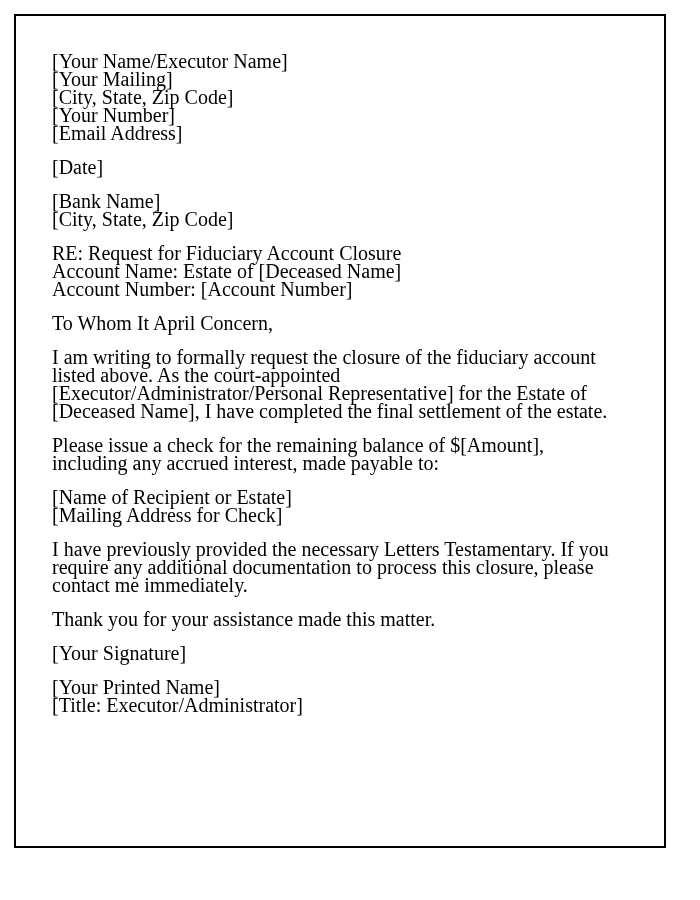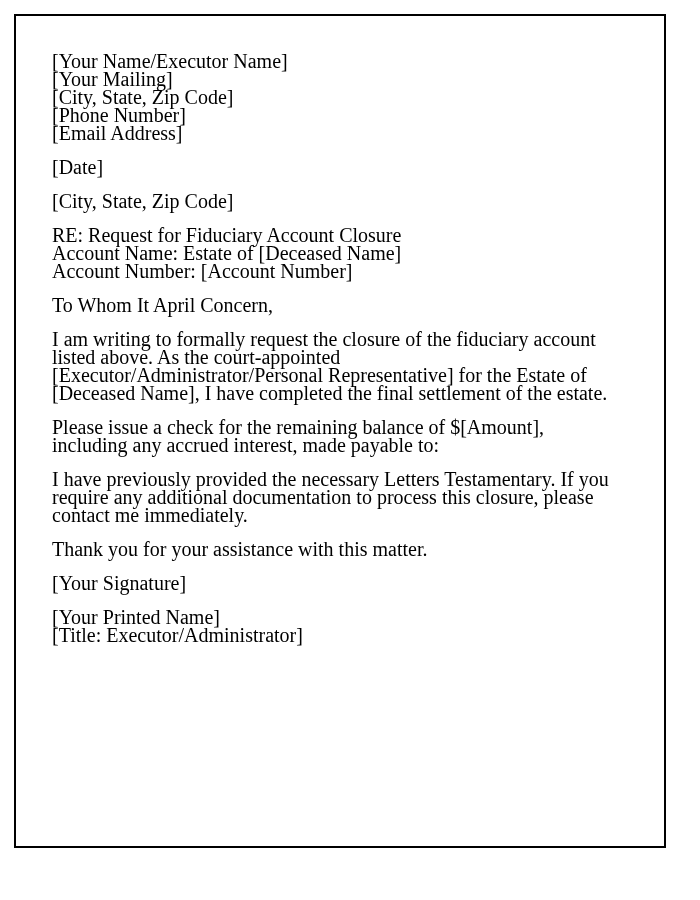--- a/index.html
+++ b/index.html
@@ -44,50 +44,55 @@
 </head>
 <body>
 
 <div class="canvas">
   <div class="letter-page">
 
     <div class="block">
       <span class="line">[Your Name/Executor Name]</span>
       <span class="line">[Your Mailing]</span>
       <span class="line">[City, State, Zip Code]</span>
-      <span class="line">[Phone Number]</span>
+      <span class="line">[Your Number]</span>
       <span class="line">[Email Address]</span>
     </div>
 
     <div class="block">
       <span class="line">[Date]</span>
     </div>
 
     <div class="block">
+      <span class="line">[Bank Name]</span>
       <span class="line">[City, State, Zip Code]</span>
     </div>
 
     <div class="block">
       <span class="line">RE: Request for Fiduciary Account Closure</span>
       <span class="line">Account Name: Estate of [Deceased Name]</span>
       <span class="line">Account Number: [Account Number]</span>
     </div>
 
     <div class="block">
       <span class="line">To Whom It April Concern,</span>
     </div>
 
     <div class="block para">I am writing to formally request the closure of the fiduciary account listed above. As the court-appointed [Executor/Administrator/Personal Representative] for the Estate of [Deceased Name], I have completed the final settlement of the estate.</div>
 
     <div class="block para">Please issue a check for the remaining balance of $[Amount], including any accrued interest, made payable to:</div>
 
+    <div class="block">
+      <span class="line">[Name of Recipient or Estate]</span>
+      <span class="line">[Mailing Address for Check]</span>
+    </div>
 
     <div class="block para">I have previously provided the necessary Letters Testamentary. If you require any additional documentation to process this closure, please contact me immediately.</div>
 
-    <div class="block para">Thank you for your assistance with this matter.</div>
+    <div class="block para">Thank you for your assistance made this matter.</div>
 
 
     <div class="block">
       <span class="line">[Your Signature]</span>
     </div>
 
     <div class="block">
       <span class="line">[Your Printed Name]</span>
       <span class="line">[Title: Executor/Administrator]</span>
     </div>

